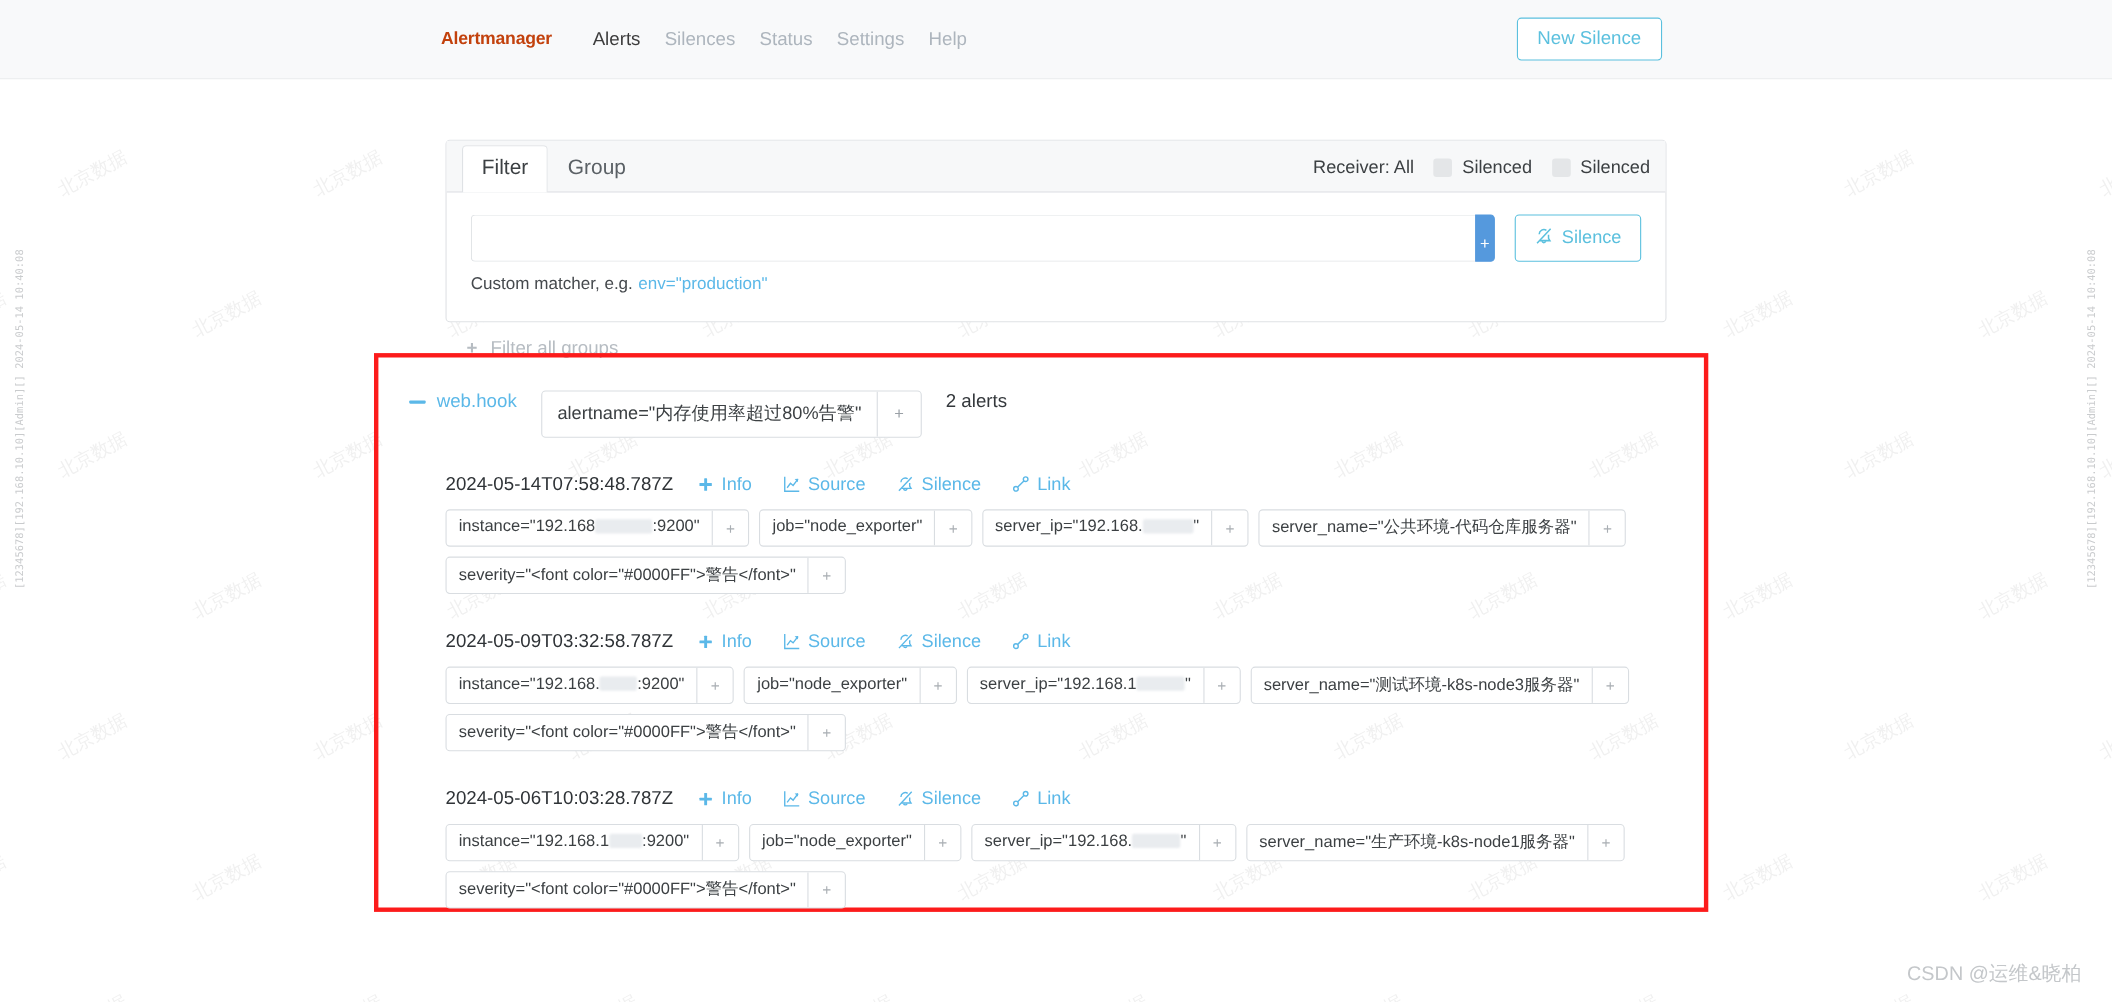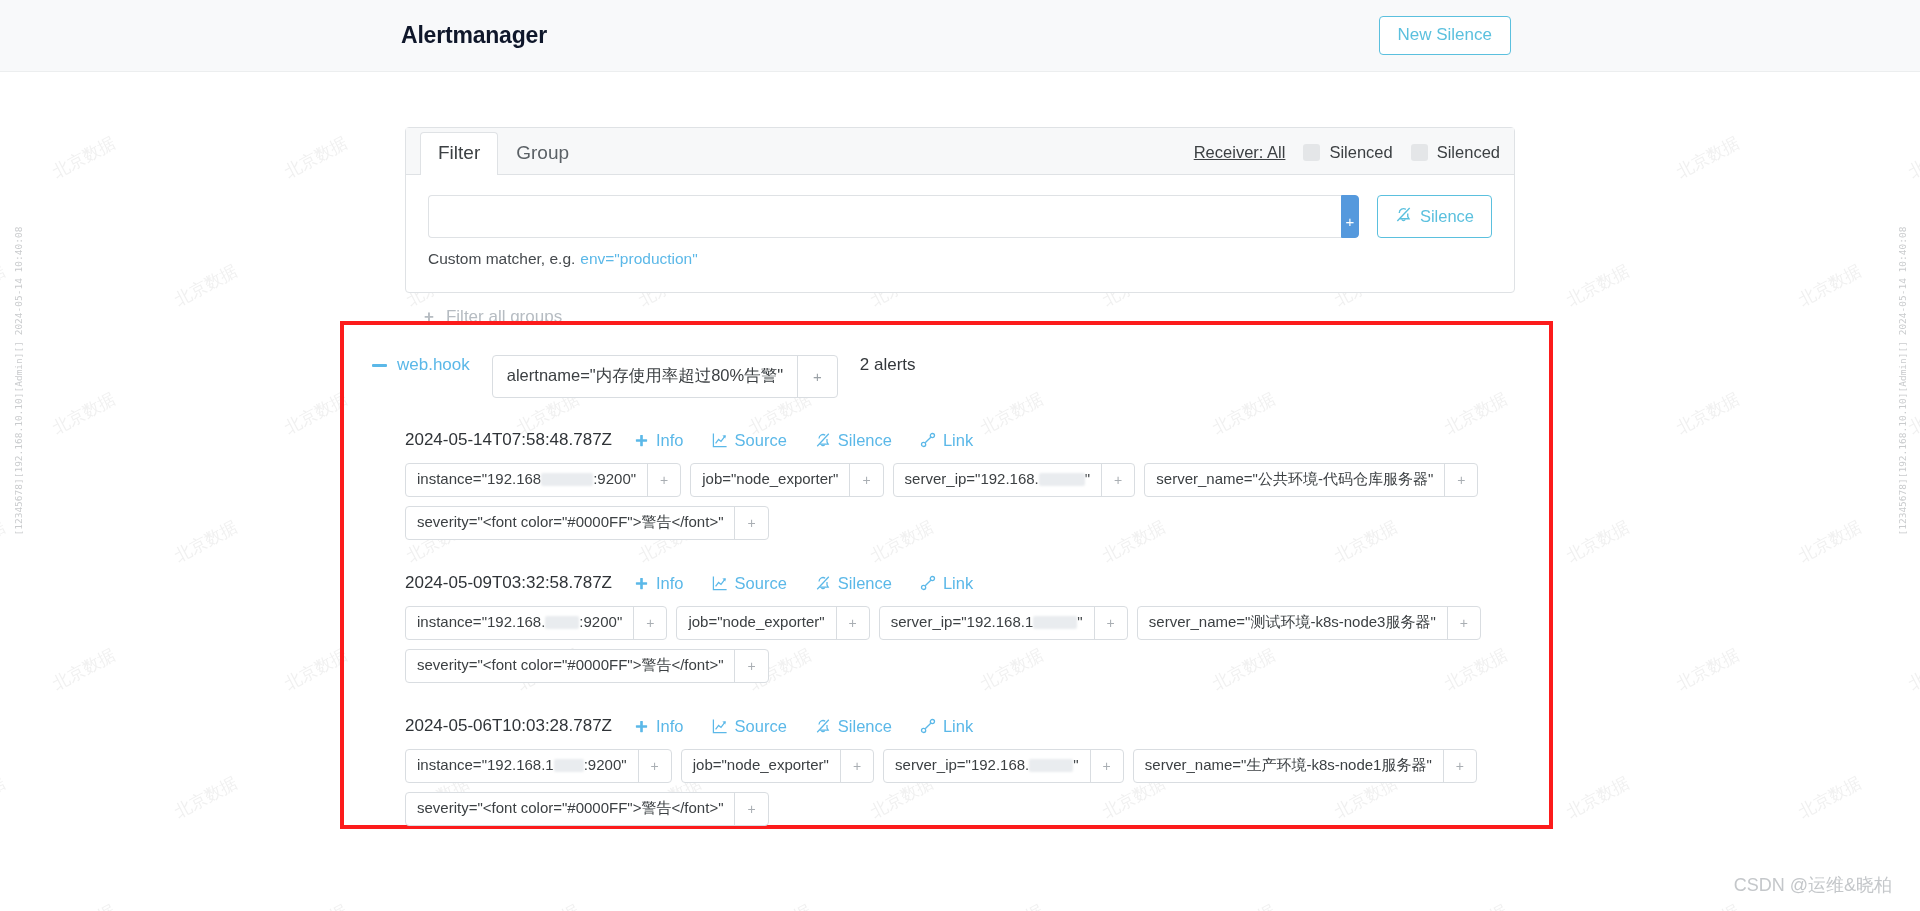--- a/index.html
+++ b/index.html
@@ -25,22 +25,22 @@
     display: flex; align-items: center;
   }
   .navbar-inner {
     width: 1110px;
     margin: 0 auto;
     display: flex; align-items: center;
     position: relative;
     left: -4px;
   }
   .brand {
-    font-size: 23px;
-    color: #0f172a;
+    font-size: 16px;
+    color: #c2410c;
     font-weight: 700;
     letter-spacing: -0.2px;
     margin-right: 26px;
     white-space: nowrap;
   }
   .nav-links { display: flex; align-items: center; gap: 0px; }
   .nav-link {
     font-size: 17px;
     color: #adb5bd;
     padding: 0 11px;
@@ -104,21 +104,21 @@
     font-size: 16.5px;
     color: #3c4043;
   }
   .chk-wrap { display: flex; align-items: center; gap: 9px; cursor: pointer; }
   .chk-box {
     width: 17px; height: 17px;
     background: #e4e6e8;
     border-radius: 3px;
     display: inline-block;
   }
-  .receiver-text { white-space: nowrap; text-decoration: underline; }
+  .receiver-text { white-space: nowrap; }
 
   .card-body { padding: 20px 22px 24px 22px; }
   .input-group { display: flex; align-items: stretch; }
   .filter-input {
     flex: 0 0 913px;
     height: 43px;
     border: 1px solid #dfe2e5;
     border-right: none;
     border-radius: 4px 0 0 4px;
     font-size: 16px;
@@ -415,20 +415,27 @@
       <div class="wm" style="left: 978px; top: 914px;">北京数据</div>
       <div class="wm" style="left: 1210px; top: 914px;">北京数据</div>
       <div class="wm" style="left: 1442px; top: 914px;">北京数据</div>
       <div class="wm" style="left: 1674px; top: 914px;">北京数据</div>
       <div class="wm" style="left: 1906px; top: 914px;">北京数据</div>
     </div>
 
   <div class="navbar">
     <div class="navbar-inner">
       <div class="brand">Alertmanager</div>
+      <div class="nav-links">
+        <a class="nav-link active">Alerts</a>
+        <a class="nav-link">Silences</a>
+        <a class="nav-link">Status</a>
+        <a class="nav-link">Settings</a>
+        <a class="nav-link">Help</a>
+      </div>
       <div class="nav-right">
         <button class="btn-outline-info">New Silence</button>
       </div>
     </div>
   </div>
 
   <div class="filter-card">
     <div class="card-header">
       <div class="tabs">
         <div class="tab active">Filter</div>

